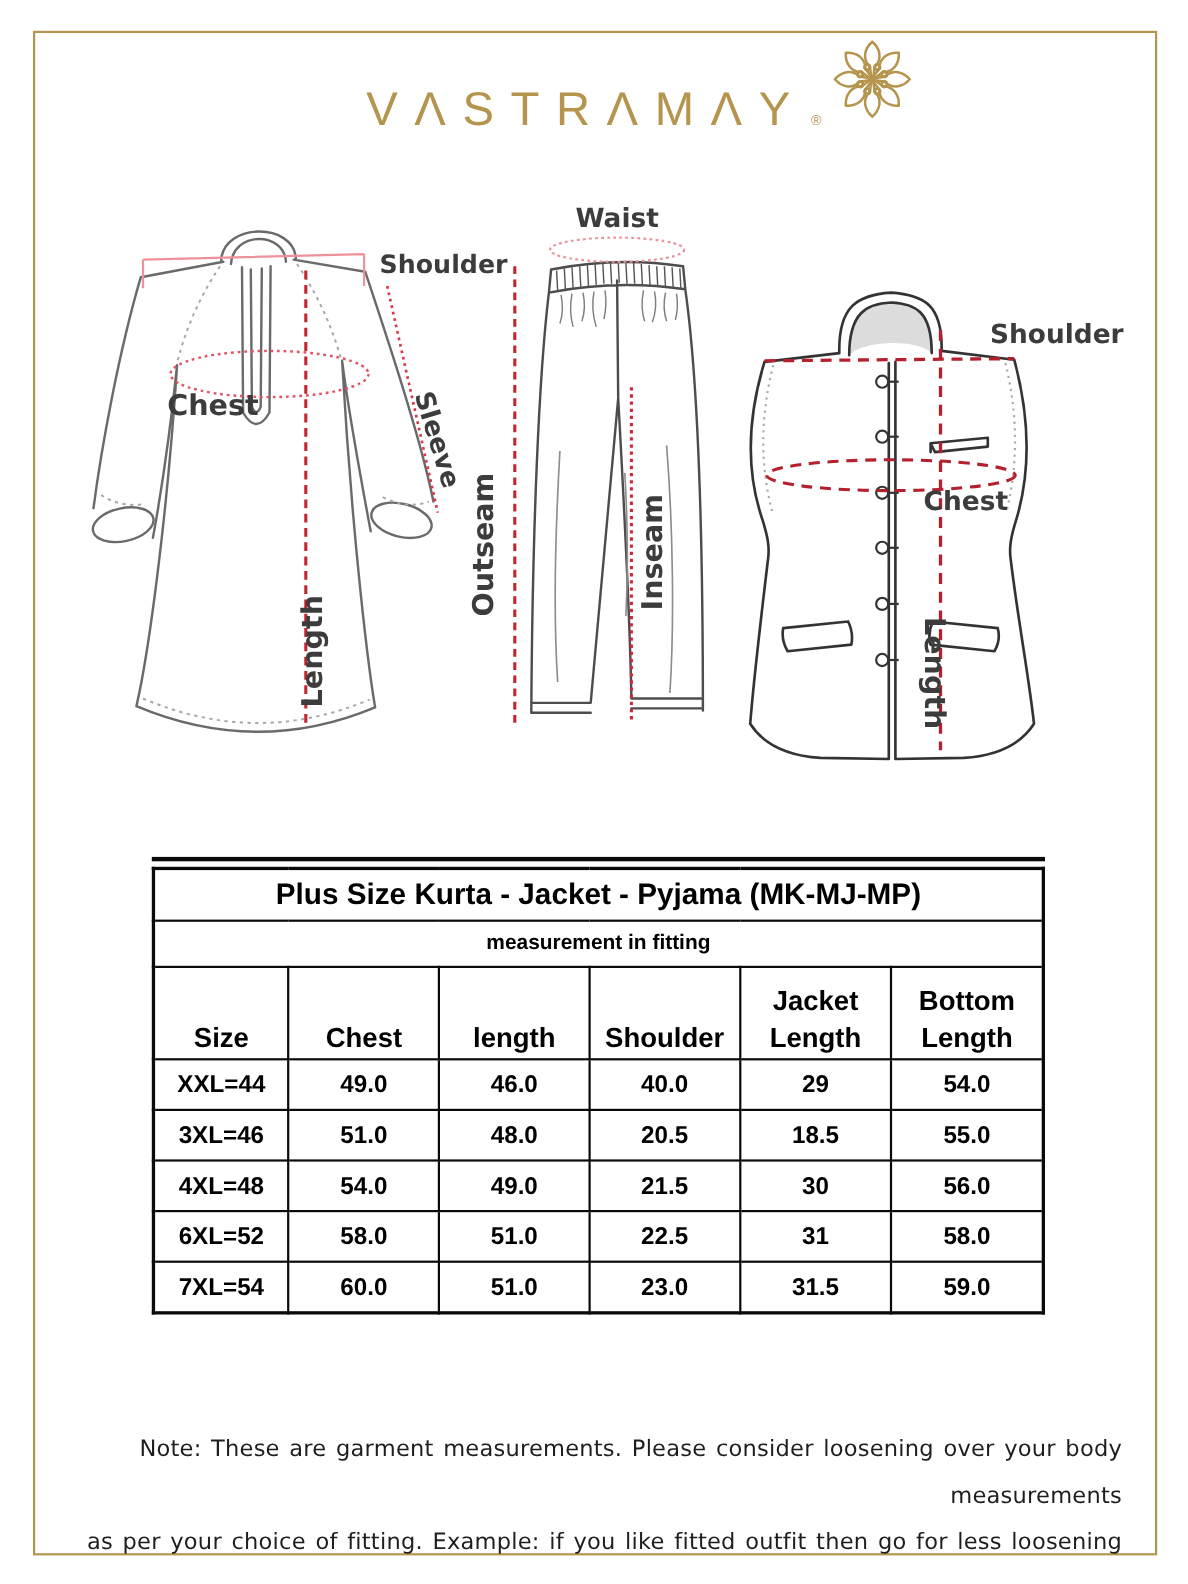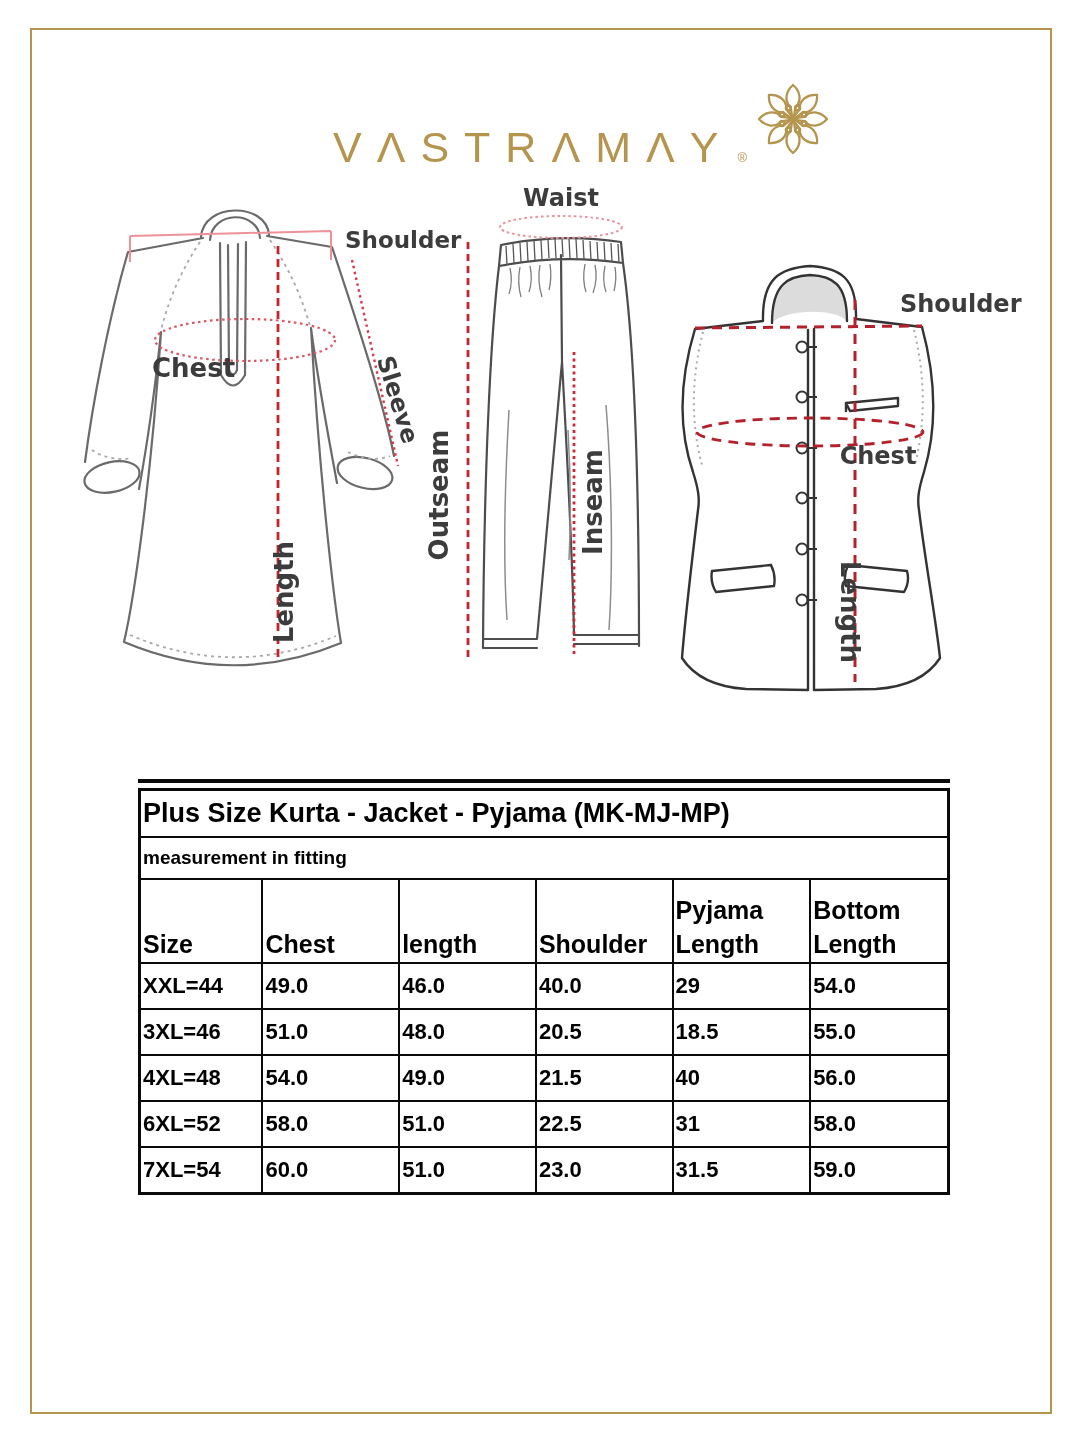--- a/index.html
+++ b/index.html
@@ -2,34 +2,34 @@
 <html><head>
 <meta charset="utf-8">
 <style>
   html,body{margin:0;padding:0;background:#ffffff;}
   .page{position:relative;width:1080px;height:1440px;background:#ffffff;overflow:hidden;
         font-family:"Liberation Sans",sans-serif;}
   .frame{position:absolute;left:30px;top:28px;width:1018px;height:1382px;
          border:2px solid #b5954e;pointer-events:none;}
   
   .logo{position:absolute;left:0;top:76px;width:100%;text-align:center;}
-  .logo-inner{position:relative;display:inline-block;margin-top:47px;}
+  .logo-inner{position:relative;display:inline-block;}
   .logo-text{font-family:"Liberation Sans",sans-serif;font-size:43px;font-weight:400;
              letter-spacing:15px;color:#b5954e;}
   .reg{font-size:13px;color:#b5954e;vertical-align:baseline;margin-left:4px;}
   .ornament{position:absolute;right:-86px;top:-44px;}
   
   .diagrams{position:absolute;left:40px;top:180px;}
   .diagrams text{font-family:"DejaVu Sans","Liberation Sans",sans-serif;font-weight:bold;fill:#3c3c3c;}
   
   .table-wrap{position:absolute;left:138px;top:779px;width:812px;}
   .table-topline{height:4px;background:#0a0a0a;margin-bottom:5px;}
   table.size{width:100%;border-collapse:collapse;table-layout:fixed;
              border:3px solid #0a0a0a;background:#ffffff;}
-  table.size th,table.size td{border:2px solid #0a0a0a;text-align:left;color:#000;
+  table.size th,table.size td{border:2px solid #0a0a0a;text-align:center;color:#000;
              font-family:"Liberation Sans",sans-serif;padding:0 2px;}
   .t-title{height:47px;font-size:27px;font-weight:bold;}
   .t-sub{height:42px;font-size:19px;font-weight:bold;}
   .t-head th{height:82px;font-size:25px;font-weight:bold;vertical-align:bottom;padding-bottom:9px;line-height:1.35;}
   .t-row td{height:44px;font-size:22px;font-weight:bold;}
   
   .note{position:absolute;left:58px;top:1296px;width:962px;text-align:right;
         font-family:"DejaVu Sans","Liberation Sans",sans-serif;font-size:20.5px;color:#1e1e1e;
         line-height:2.05;letter-spacing:0.2px;word-spacing:2px;}
 </style>
@@ -198,21 +198,21 @@
             <td colspan="6">Plus Size Kurta - Jacket - Pyjama (MK-MJ-MP)</td>
           </tr>
         <tr class="t-sub">
             <td colspan="6">measurement in fitting</td>
           </tr>
         <tr class="t-head">
           <th>Size</th>
           <th>Chest</th>
           <th>length</th>
           <th>Shoulder</th>
-          <th>Pyjama Length</th>
+          <th>Jacket Length</th>
           <th>Bottom Length</th>
         </tr>
         <tr class="t-row">
           <td>XXL=44</td>
           <td>49.0</td>
           <td>46.0</td>
           <td>40.0</td>
           <td>29</td>
           <td>54.0</td>
         </tr>
@@ -222,21 +222,21 @@
           <td>48.0</td>
           <td>20.5</td>
           <td>18.5</td>
           <td>55.0</td>
         </tr>
         <tr class="t-row">
           <td>4XL=48</td>
           <td>54.0</td>
           <td>49.0</td>
           <td>21.5</td>
-          <td>40</td>
+          <td>30</td>
           <td>56.0</td>
         </tr>
         <tr class="t-row">
           <td>6XL=52</td>
           <td>58.0</td>
           <td>51.0</td>
           <td>22.5</td>
           <td>31</td>
           <td>58.0</td>
         </tr>
@@ -245,13 +245,17 @@
           <td>60.0</td>
           <td>51.0</td>
           <td>23.0</td>
           <td>31.5</td>
           <td>59.0</td>
         </tr>
       </tbody>
     </table>
   </div>
 
+  <div class="note">
+    <div>Note: These are garment measurements. Please consider loosening over your body measurements</div>
+    <div>as per your choice of fitting. Example: if you like fitted outfit then go for less loosening</div>
+  </div>
 </div>
 
 </body></html>

